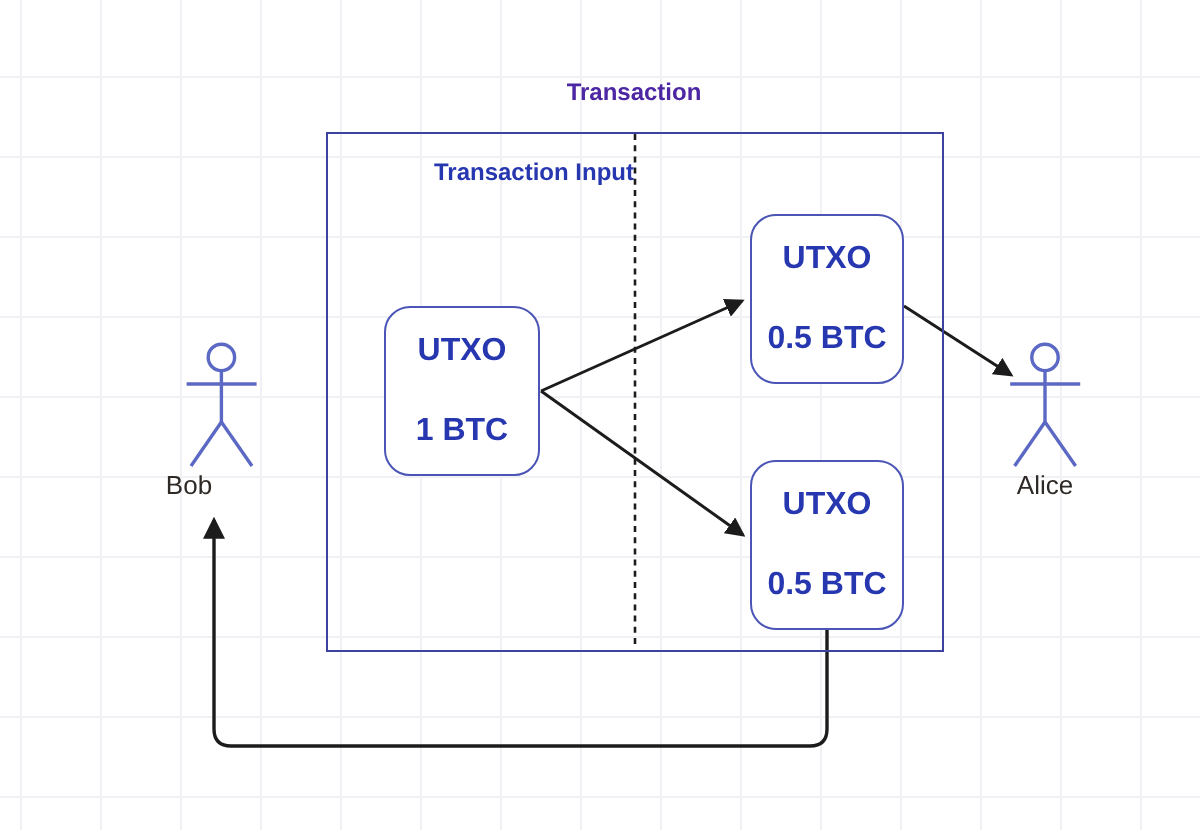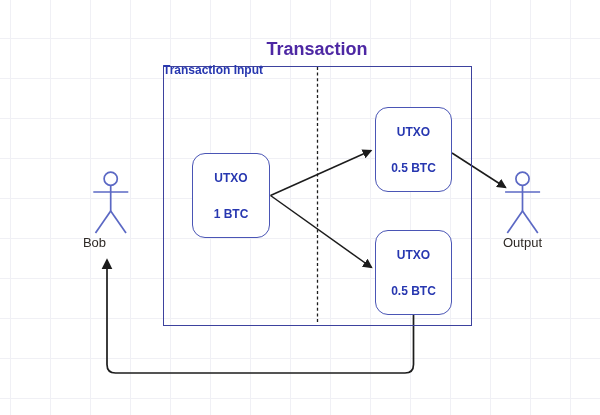--- a/index.html
+++ b/index.html
@@ -18,48 +18,48 @@
       linear-gradient(to right, #f0f0f5 1px, transparent 1px),
       linear-gradient(to bottom, #f0f0f5 1px, transparent 1px);
     background-size: 40px 40px;
     background-position: 10px 38px;
   }
   .abs { position: absolute; }
 
   .diagram-title {
     left: 163px; top: 39px; width: 308px;
     text-align: center;
-    font-size: 18px; font-weight: bold;
+    font-size: 12px; font-weight: bold;
     color: #4d27a3;
   }
   .tx-box {
     left: 163px; top: 66px;
     width: 307px; height: 258px;
     border: 1.5px solid #3d429e;
     background: transparent;
   }
   .section-label {
-    top: 63px;
+    top: 79px;
     font-size: 12px; font-weight: bold;
     color: #2737b0;
-    text-align: left;
+    text-align: right;
   }
   .section-label.input  { left: 163px; width: 154px; }
   .section-label.output { left: 317px; width: 154px; }
 
   .utxo-node {
     border: 1.5px solid #4a55b5;
     border-radius: 13px;
     background: #ffffff;
     display: flex;
     flex-direction: column;
     align-items: center;
     justify-content: center;
     gap: 24px;
-    font-size: 12px; font-weight: bold;
+    font-size: 16px; font-weight: bold;
     color: #2737b0;
     line-height: 1;
     box-sizing: border-box;
   }
   .utxo-input    { left: 192px; top: 153px; width: 78px; height: 85px; }
   .utxo-output-1 { left: 375px; top: 107px; width: 77px; height: 85px; }
   .utxo-output-2 { left: 375px; top: 230px; width: 77px; height: 85px; }
 
   .actor-label {
     top: 235px;
@@ -130,15 +130,15 @@
     <div>UTXO</div>
     <div>0.5 BTC</div>
   </div>
 
   <div class="abs utxo-node utxo-output-2">
     <div>UTXO</div>
     <div>0.5 BTC</div>
   </div>
 
   <div class="abs actor-label bob">Bob</div>
-  <div class="abs actor-label alice">Output</div>
+  <div class="abs actor-label alice">Alice</div>
 
 </div>
 
 </body></html>

